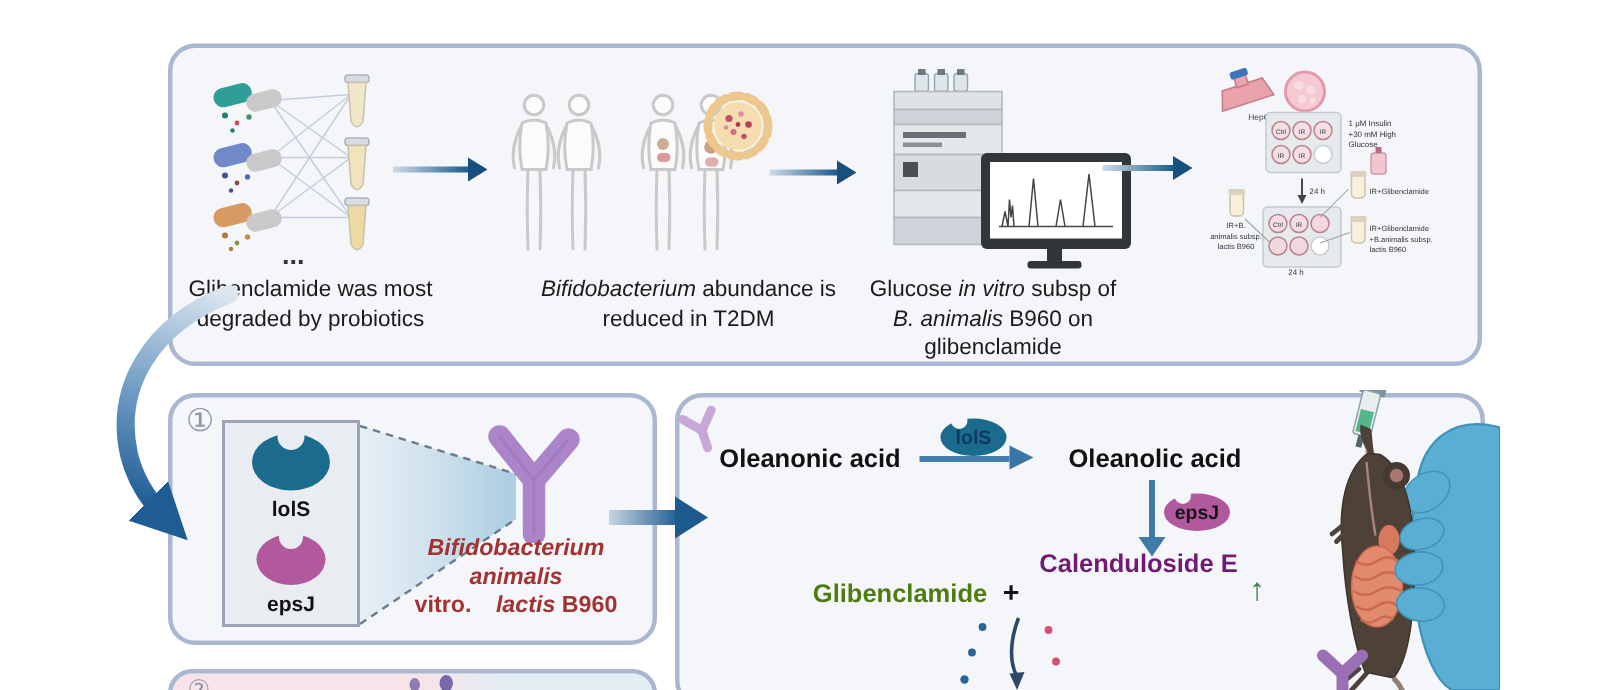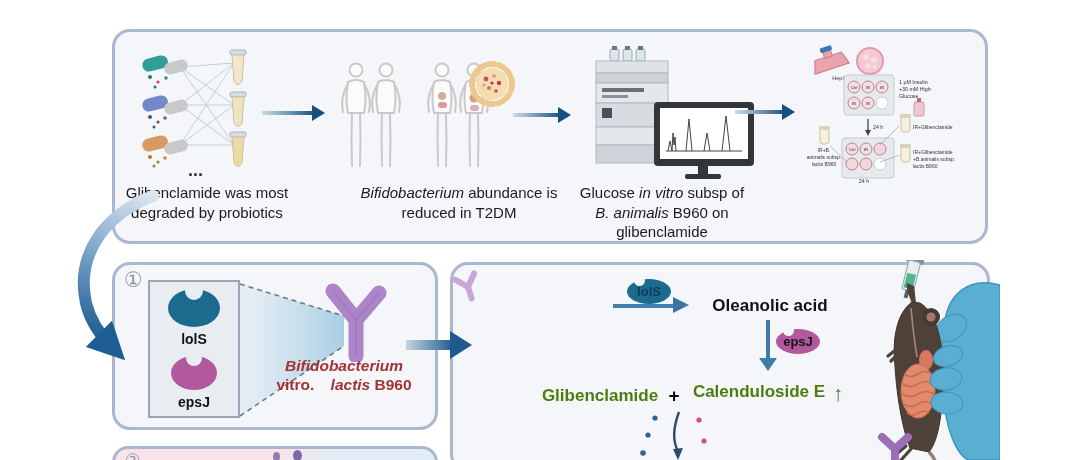--- a/index.html
+++ b/index.html
@@ -283,20 +283,21 @@
       <path d="M38,86 L38,50"></path>
         <path d="M38,50 L15,21"></path>
         <path d="M38,50 L61,23"></path>
     </g>
     <g stroke="#9a6fba" stroke-width="2" fill="none" opacity="0.5">
       <path d="M38,86 L38,50 M38,50 L15,21 M38,50 L61,23"></path>
     </g>
   </svg>
   <div class="abs" style="left:252px;top:356px;width:184px;z-index:5;text-align:center;font-size:15.5px;line-height:19px;font-weight:bold;color:#a23334;">
     <div><span style="font-style: italic;">Bifidobacterium</span></div>
+    <div><span style="font-style: italic;">animalis</span></div>
     <div><span>vitro. </span><span style="font-style: italic; margin-left: 12px;">lactis</span><span> B960</span></div>
   </div>
 
   <div class="abs" style="left:406px;top:331px;z-index:6;width:66px;height:28px;">
     <div style="position:absolute;left:0;top:9px;width:44px;height:10px;background:linear-gradient(90deg,#c5d5e2,#2a6496);"></div>
     <div style="position:absolute;left:44px;top:0;width:0;height:0;border-top:14px solid transparent;border-bottom:14px solid transparent;border-left:22px solid #1d5a8e;"></div>
   </div>
 
   <div class="panel" style="left:112px;top:446px;width:326px;height:24px;border-radius:16px 16px 0 0;
               background:linear-gradient(90deg,#f7e3e8 0%,#f7e3e8 52%,#e3edf5 68%,#e3edf5 100%);overflow:hidden;">
@@ -308,20 +309,21 @@
   <div class="panel" style="left:450px;top:262px;width:540px;height:210px;"></div>
 
   <svg class="abs" style="left:452px;top:268px;z-index:3;" width="32" height="34" viewBox="0 0 32 34">
     <g stroke="#c7a6d8" stroke-width="6" stroke-linecap="round" fill="none" transform="rotate(-18 16 19)">
       <path d="M16,31 L16,19"></path>
         <path d="M16,19 L6,8"></path>
         <path d="M16,19 L26,8"></path>
     </g>
   </svg>
 
+  <div class="bigtext" style="left:455px;top:296px;width:170px;color:#111;">Oleanonic acid</div>
   <div class="badge" style="left:627px;top:279px;width:44px;height:25px;background:#1a6b8e;color:#0f3a5f;">
     <span class="notch"></span>
     <span>lolS</span>
   </div>
   <div class="abs" style="left:613px;top:297px;z-index:3;width:78px;height:17px;">
     <div style="position:absolute;left:0;top:7px;width:60px;height:3.5px;background:#4380ab;"></div>
     <div style="position:absolute;left:60px;top:0;width:0;height:0;border-top:8.5px solid transparent;border-bottom:8.5px solid transparent;border-left:16px solid #3a76a3;"></div>
   </div>
   <div class="bigtext" style="left:690px;top:296px;width:160px;color:#111;">Oleanolic acid</div>
 
@@ -329,21 +331,21 @@
     <div style="position:absolute;left:9px;top:0;width:4px;height:38px;background:#3f7ba6;"></div>
     <div style="position:absolute;left:2px;top:38px;width:0;height:0;border-left:9px solid transparent;border-right:9px solid transparent;border-top:13px solid #3f7ba6;"></div>
   </div>
   <div class="badge" style="left:776px;top:329px;width:44px;height:25px;background:#b2599e;color:#161616;">
     <span class="notch"></span>
     <span>epsJ</span>
   </div>
 
   <div class="bigtext" style="left:520px;top:386px;width:160px;color:#4d7c0f;">Glibenclamide</div>
   <div class="bigtext" style="left:664px;top:385px;width:20px;color:#111;font-size:19px;">+</div>
-  <div class="bigtext" style="left:688px;top:382px;width:142px;color:#4d7c0f;text-align:center;">Calenduloside E</div>
+  <div class="bigtext" style="left:688px;top:366px;width:142px;color:#701a75;text-align:center;">Calenduloside E</div>
   <div class="bigtext" style="left:828px;top:382px;width:20px;color:#3f7d4a;font-size:21px;">↑</div>
 
   <svg class="abs" style="left:635px;top:408px;z-index:3;" width="80" height="52" viewBox="0 0 80 52">
     <circle cx="20" cy="10" r="2.6" fill="#2a6496"></circle>
       <circle cx="13" cy="27" r="2.6" fill="#2a6496"></circle>
       <circle cx="8" cy="45" r="2.8" fill="#2a6496"></circle>
     <circle cx="64" cy="12" r="2.6" fill="#d84f72"></circle>
       <circle cx="69" cy="33" r="2.6" fill="#d84f72"></circle>
     <path d="M44,4 C38,20 38,34 43,43" fill="none" stroke="#2c4a68" stroke-width="2.4"></path>
     <polygon points="38,41 48,40 43,52" fill="#2c4a68"></polygon>

